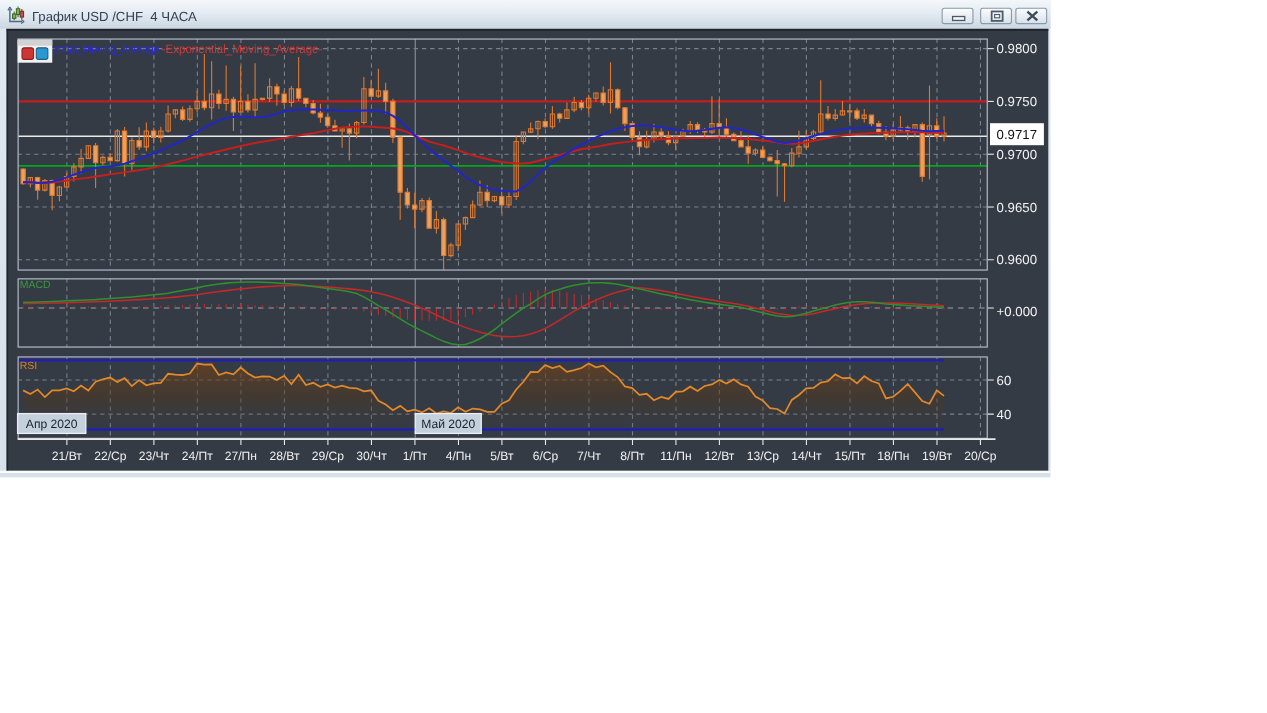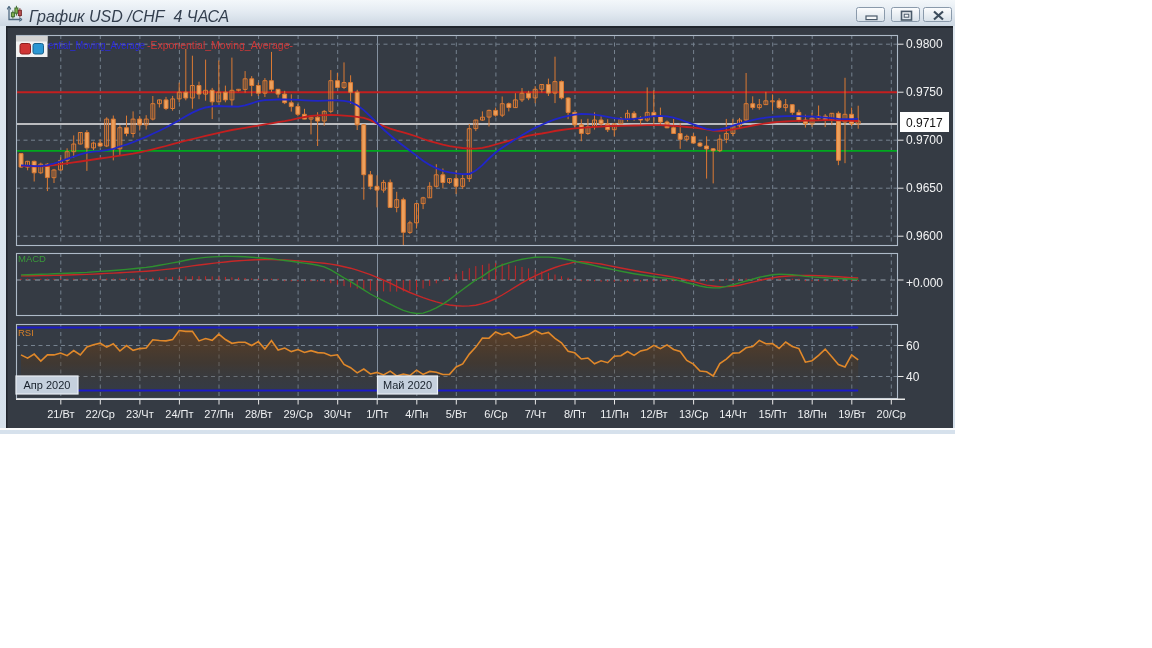--- a/index.html
+++ b/index.html
@@ -1,20 +1,20 @@
 <!DOCTYPE html>
 <html><head><meta charset="utf-8">
 <style>
 html,body{margin:0;padding:0;background:#ffffff;width:1152px;height:648px;overflow:hidden;}
 *{box-sizing:border-box;font-family:"Liberation Sans",sans-serif;}
 #win{position:absolute;left:0;top:0;width:954.5px;height:433.5px;
 background:linear-gradient(#dfe8f0,#d6e1ec);}
 #titlebar{position:absolute;left:0;top:0;width:100%;height:26px;
 background:linear-gradient(#f3f7fa 0%,#e4ebf2 45%,#ccd7e2 100%);}
-#title{position:absolute;left:29px;top:7.5px;font-size:16px;color:#333f4e;letter-spacing:0px;font-style:italic;}
+#title{position:absolute;left:29px;top:7.5px;font-size:12px;color:#333f4e;letter-spacing:0px;}
 .wbtn{position:absolute;top:7px;width:29px;height:15px;border:1px solid #8a9aab;border-radius:2.5px;
 background:linear-gradient(#fbfcfd,#d9e2ea);}
 #chart{position:absolute;left:0;top:0;}
 #bottomline{position:absolute;left:0;top:428px;width:954.5px;height:1.5px;background:#fbfcfd;}
 </style></head>
 <body>
 <div id="win">
 <svg id="chart" width="956" height="434" viewBox="0 0 956 434" shape-rendering="crispEdges" text-rendering="optimizeLegibility">
 <defs>
 <clipPath id="clipmain">

